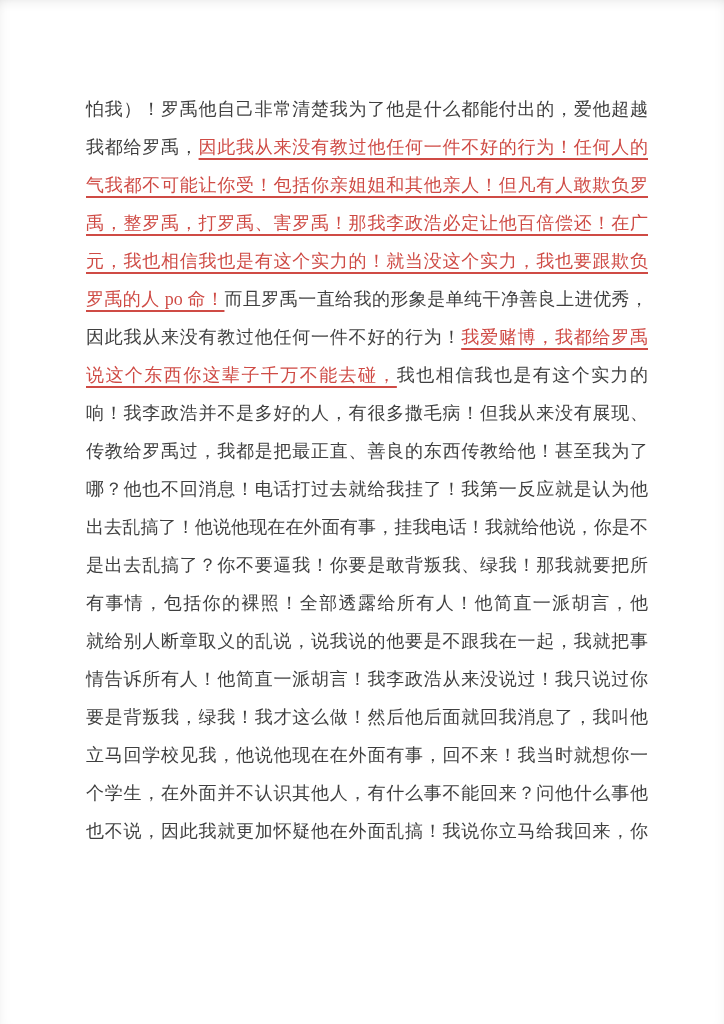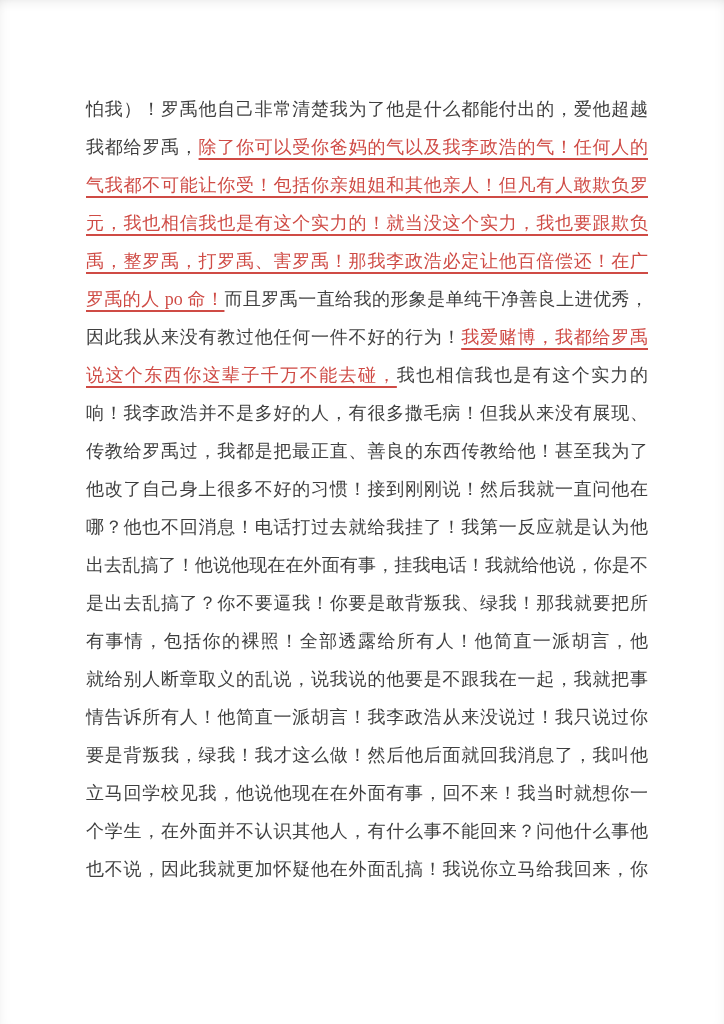--- a/index.html
+++ b/index.html
@@ -45,30 +45,29 @@
     text-decoration-thickness: 1.5px;
     text-underline-offset: 5px;
   }
 </style>
 </head>
 <body>
 
 <div class="page">
   <div class="text-block">
       <div class="line"><span class="seg">怕我）！罗禹他自己非常清楚我为了他是什么都能付出的，爱他超越</span></div>
-      <div class="line"><span class="seg">我都给罗禹，</span><span class="seg red">除了你可以受你爸妈的气以及我李政浩的气！任何人的</span></div>
+      <div class="line"><span class="seg">我都给罗禹，</span><span class="seg red">因此我从来没有教过他任何一件不好的行为！任何人的</span></div>
       <div class="line"><span class="seg red">气我都不可能让你受！包括你亲姐姐和其他亲人！但凡有人敢欺负罗</span></div>
+      <div class="line"><span class="seg red">禹，整罗禹，打罗禹、害罗禹！那我李政浩必定让他百倍偿还！在广</span></div>
       <div class="line"><span class="seg red">元，我也相信我也是有这个实力的！就当没这个实力，我也要跟欺负</span></div>
-      <div class="line"><span class="seg red">禹，整罗禹，打罗禹、害罗禹！那我李政浩必定让他百倍偿还！在广</span></div>
       <div class="line"><span class="seg red">罗禹的人 po 命！</span><span class="seg">而且罗禹一直给我的形象是单纯干净善良上进优秀，</span></div>
       <div class="line"><span class="seg">因此我从来没有教过他任何一件不好的行为！</span><span class="seg red">我爱赌博，我都给罗禹</span></div>
       <div class="line"><span class="seg red">说这个东西你这辈子千万不能去碰，</span><span class="seg">我也相信我也是有这个实力的</span></div>
       <div class="line"><span class="seg">响！我李政浩并不是多好的人，有很多撒毛病！但我从来没有展现、</span></div>
       <div class="line"><span class="seg">传教给罗禹过，我都是把最正直、善良的东西传教给他！甚至我为了</span></div>
-      <div class="line"><span class="seg">他改了自己身上很多不好的习惯！接到刚刚说！然后我就一直问他在</span></div>
       <div class="line"><span class="seg">哪？他也不回消息！电话打过去就给我挂了！我第一反应就是认为他</span></div>
       <div class="line"><span class="seg">出去乱搞了！他说他现在在外面有事，挂我电话！我就给他说，你是不</span></div>
       <div class="line"><span class="seg">是出去乱搞了？你不要逼我！你要是敢背叛我、绿我！那我就要把所</span></div>
       <div class="line"><span class="seg">有事情，包括你的裸照！全部透露给所有人！他简直一派胡言，他</span></div>
       <div class="line"><span class="seg">就给别人断章取义的乱说，说我说的他要是不跟我在一起，我就把事</span></div>
       <div class="line"><span class="seg">情告诉所有人！他简直一派胡言！我李政浩从来没说过！我只说过你</span></div>
       <div class="line"><span class="seg">要是背叛我，绿我！我才这么做！然后他后面就回我消息了，我叫他</span></div>
       <div class="line"><span class="seg">立马回学校见我，他说他现在在外面有事，回不来！我当时就想你一</span></div>
       <div class="line"><span class="seg">个学生，在外面并不认识其他人，有什么事不能回来？问他什么事他</span></div>
       <div class="line"><span class="seg">也不说，因此我就更加怀疑他在外面乱搞！我说你立马给我回来，你</span></div>

